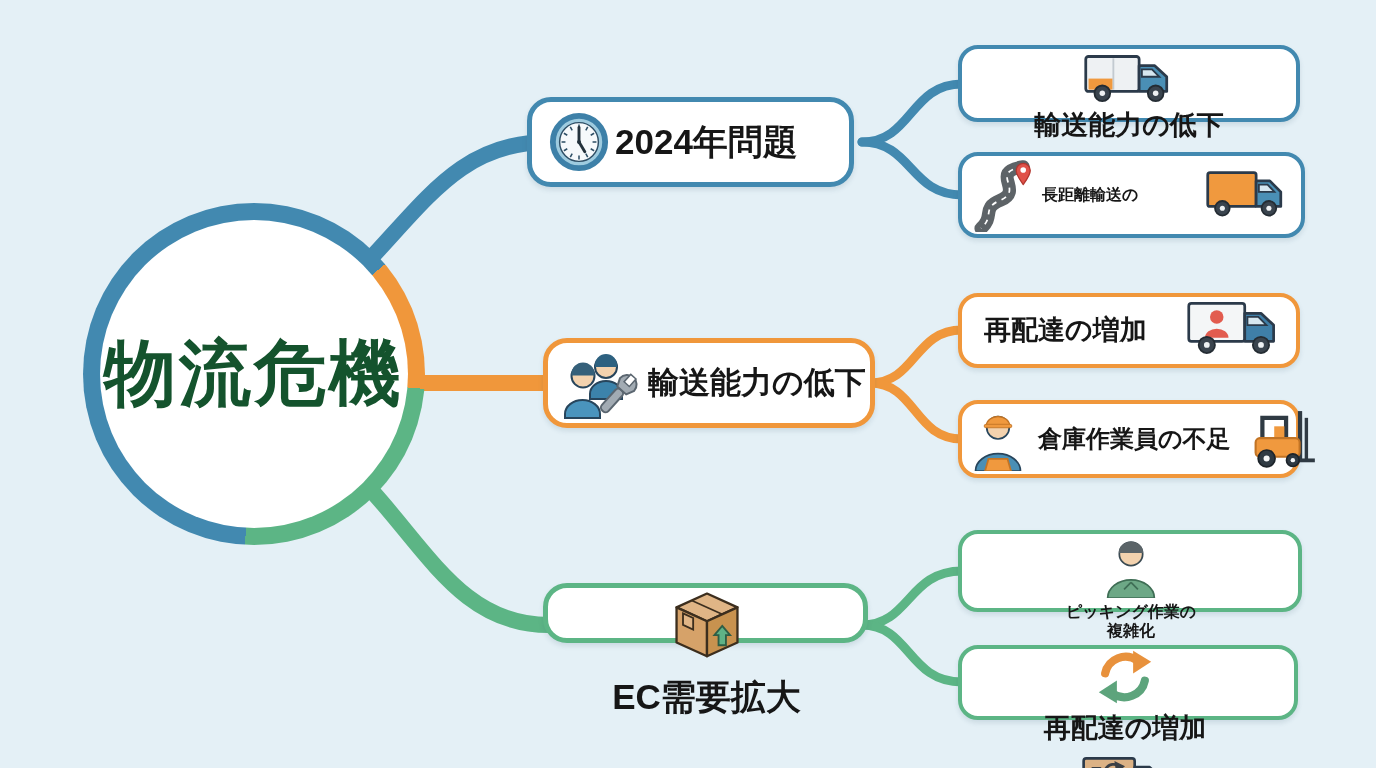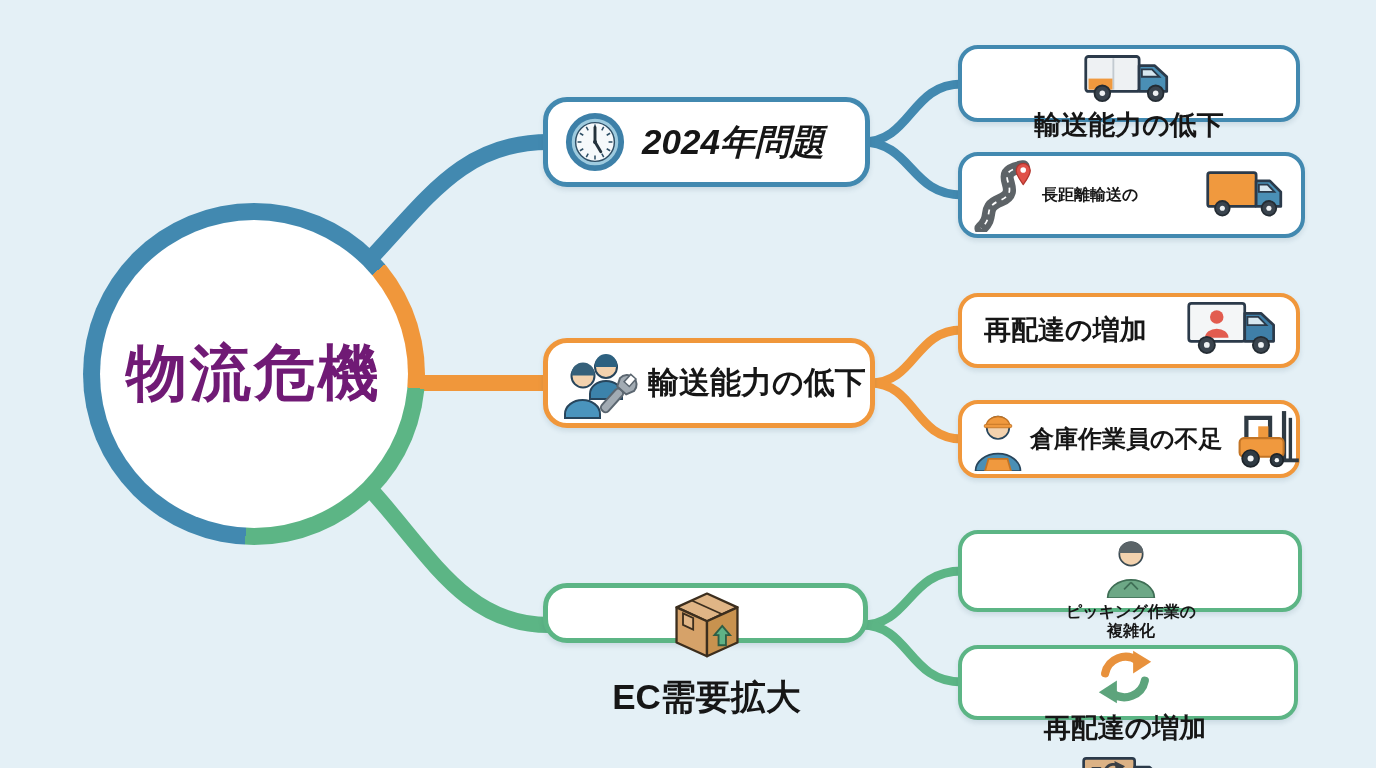--- a/index.html
+++ b/index.html
@@ -19,21 +19,21 @@
     border-radius:50%;
     background:conic-gradient(#4289b0 0deg 50deg, #f0973b 50deg 95deg,
                #5cb585 95deg 183deg, #4289b0 183deg 360deg);
     display:flex; align-items:center; justify-content:center;
   }
   .center-inner {
     width:308px; height:308px; border-radius:50%; background:#ffffff;
     display:flex; align-items:center; justify-content:center;
   }
   .center-label {
-    font-size:61px; font-weight:bold; color:#701a75; letter-spacing:3px; white-space:nowrap;
+    font-size:72px; font-weight:bold; color:#14532d; letter-spacing:3px; white-space:nowrap;
   }
 
   .node {
     position:absolute; background:#ffffff; display:flex; align-items:center;
     box-shadow:0 3px 5px rgba(60,90,110,0.14);
   }
   .branch { border:5px solid; border-radius:24px; }
   .leaf   { border:4px solid; border-radius:20px; }
   .bd-blue   { border-color:#4289b0; }
   .bd-orange { border-color:#f0973b; }
@@ -66,21 +66,21 @@
     <path class="thin st-green" d="M862 625 C910 625 908 571 962 571"></path>
     <path class="thin st-green" d="M862 625 C910 625 908 682 962 682"></path>
   </svg>
 
   <div class="center-circle">
     <div class="center-inner">
       <div class="center-label">物流危機</div>
     </div>
   </div>
 
-  <div class="node branch bd-blue" style="left:543px;top:97px;width:327px;height:90px;padding:0 14px 0 16px;gap:16px;font-style:italic;">
+  <div class="node branch bd-blue" style="left:527px;top:97px;width:327px;height:90px;padding:0 14px 0 16px;gap:5px;">
     <svg class="icon" width="62" height="62" viewBox="0 0 64 64">
       <circle cx="32" cy="32" r="27" fill="#9ecbdf" stroke="#3d80a8" stroke-width="6"></circle>
       <circle cx="32" cy="32" r="20" fill="#f6f9fb" stroke="#2f4f66" stroke-width="1.5"></circle>
       <g stroke="#2f4f66" stroke-width="1.6">
         <line x1="32" y1="14" x2="32" y2="18"></line>
           <line x1="41" y1="16.4" x2="39" y2="19.9"></line>
         <line x1="47.6" y1="23" x2="44.1" y2="25"></line>
           <line x1="50" y1="32" x2="46" y2="32"></line>
         <line x1="47.6" y1="41" x2="44.1" y2="39"></line>
           <line x1="41" y1="47.6" x2="39" y2="44.1"></line>
@@ -173,21 +173,21 @@
       <path d="M21 44 a13 10 0 0 1 26 0 z" fill="#e25c4f"></path>
       <path d="M65 17 h18 l14 13 v18 h-32 z" fill="#3f7fa8" stroke="#2b3a4a" stroke-width="3" stroke-linejoin="round"></path>
       <path d="M68 21 h12 l9 9 h-21 z" fill="#d6e7f0" stroke="#2b3a4a" stroke-width="2"></path>
       <circle cx="23" cy="52" r="9" fill="#3a444e" stroke="#242c33" stroke-width="2"></circle>
       <circle cx="23" cy="52" r="3.2" fill="#eef1f3"></circle>
       <circle cx="83" cy="52" r="9" fill="#3a444e" stroke="#242c33" stroke-width="2"></circle>
       <circle cx="83" cy="52" r="3.2" fill="#eef1f3"></circle>
     </svg>
   </div>
 
-  <div class="node leaf bd-orange" style="left:958px;top:400px;width:342px;height:78px;padding:0 8px 0 10px;gap:6px;">
+  <div class="node leaf bd-orange" style="left:958px;top:400px;width:342px;height:78px;padding:0 8px 0 10px;gap:14px;">
     <svg class="icon" width="52" height="64" viewBox="0 0 60 74">
       <circle cx="30" cy="24" r="13" fill="#f3d2ae" stroke="#27455c" stroke-width="2"></circle>
       <path d="M16.5 22 a13.5 11 0 0 1 27 0 z" fill="#f0993e" stroke="#c27425" stroke-width="1.5"></path>
       <rect x="14" y="20" width="32" height="4" rx="2" fill="#f0993e" stroke="#c27425" stroke-width="1"></rect>
       <path d="M4 74 a26 20 0 0 1 52 0 z" fill="#4a8fb5" stroke="#27455c" stroke-width="2"></path>
       <path d="M19 60 h22 l4 14 h-30 z" fill="#f0993e" stroke="#c27425" stroke-width="2"></path>
     </svg>
     <div class="label compact grow">倉庫作業員の不足</div>
     <svg class="icon" width="72" height="66" viewBox="0 0 84 78">
       <rect x="62" y="6" width="5" height="60" fill="#2f3a43"></rect>

